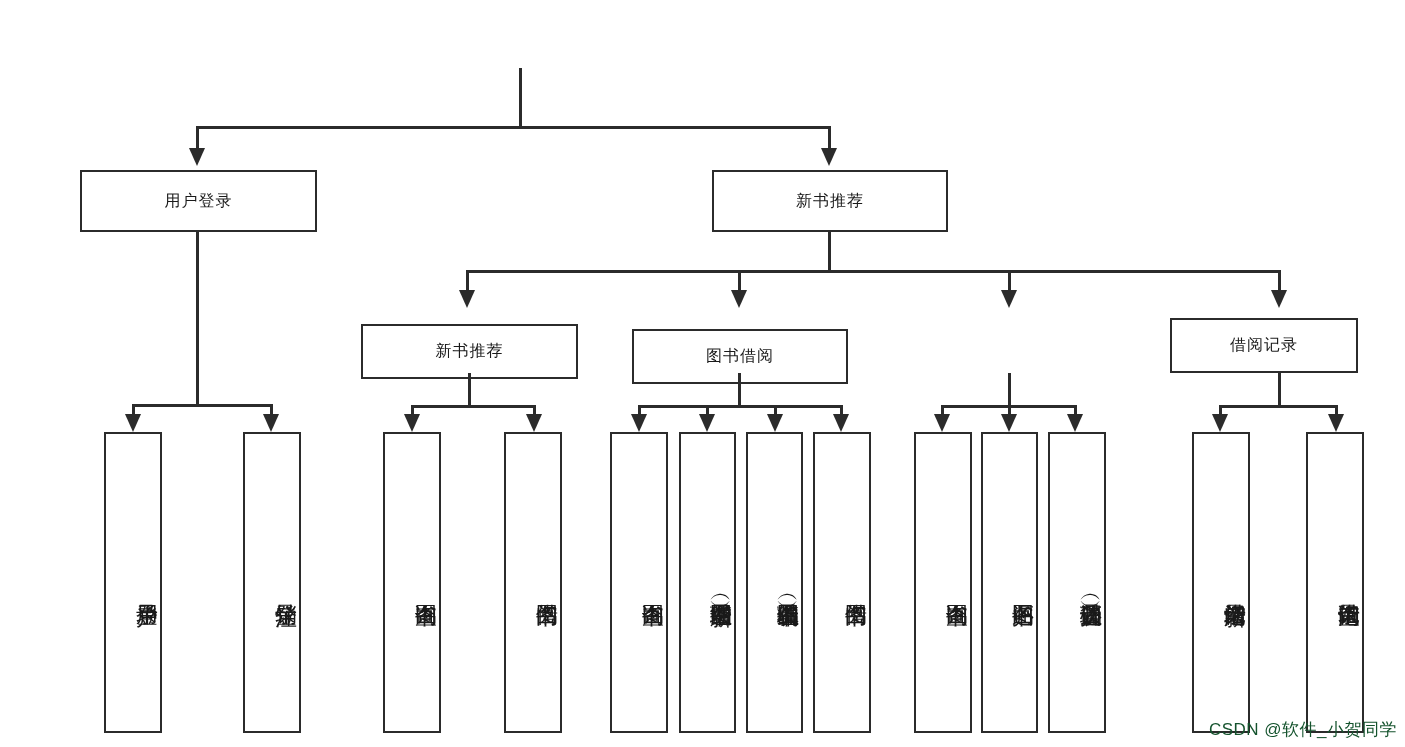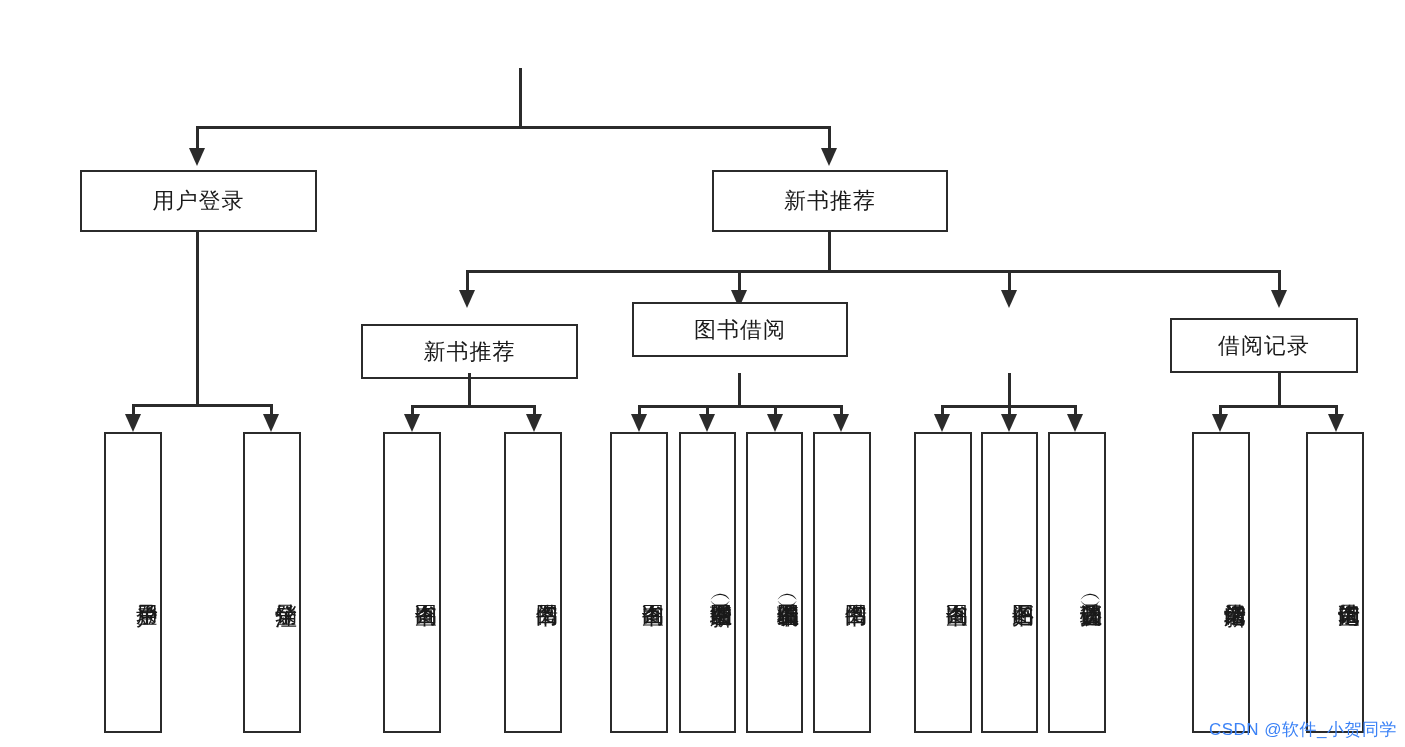--- a/index.html
+++ b/index.html
@@ -21,21 +21,21 @@
     position: absolute;
     box-sizing: border-box;
     border: 2.5px solid #2b2b2b;
     background: #ffffff;
     display: flex;
     align-items: center;
     justify-content: center;
     color: #1a1a1a;
   }
   .node.horiz {
-    font-size: 22px;
+    font-size: 16px;
     letter-spacing: 1px;
   }
   .node.root {
     font-size: 23px;
   }
   .node.vert {
     writing-mode: vertical-rl;
     text-orientation: upright;
     font-size: 22px;
     line-height: 1.22;
@@ -60,21 +60,21 @@
     height: 0;
     border-left: 8px solid transparent;
     border-right: 8px solid transparent;
     border-top: 18px solid #2b2b2b;
   }
   #watermark {
     position: absolute;
     right: 8px;
     bottom: 6px;
     font-size: 17px;
-    color: #3b82f6;
+    color: #14532d;
     letter-spacing: 0.5px;
     white-space: nowrap;
   }
 </style>
 </head>
 <body>
 
 <div id="canvas">
 
 
@@ -109,21 +109,21 @@
   <div class="conn v" style="left:738px; top:270px; height:24px;"></div>
   <div class="arrow" style="left:731px; top:290px;"></div>
   <div class="conn v" style="left:1008px; top:270px; height:24px;"></div>
   <div class="arrow" style="left:1001px; top:290px;"></div>
   <div class="conn v" style="left:1278px; top:270px; height:24px;"></div>
   <div class="arrow" style="left:1271px; top:290px;"></div>
 
   <div class="node horiz" style="left:361px; top:324px; width:217px; height:55px;">
     <span>新书推荐</span>
   </div>
-  <div class="node horiz" style="left:632px; top:302px; width:216px; height:55px;">
+  <div class="node horiz" style="left:632px; top:329px; width:216px; height:55px;">
     <span>图书借阅</span>
   </div>
   <div class="node horiz" style="left:1170px; top:318px; width:188px; height:55px;">
     <span>借阅记录</span>
   </div>
 
   <div class="conn v" style="left:468px; top:373px; height:34px;"></div>
   <div class="conn h" style="left:411px; top:405px; width:124px; height:2.5px;"></div>
   <div class="conn v" style="left:411px; top:405px; height:20px;"></div>
   <div class="arrow" style="left:404px; top:414px;"></div>

